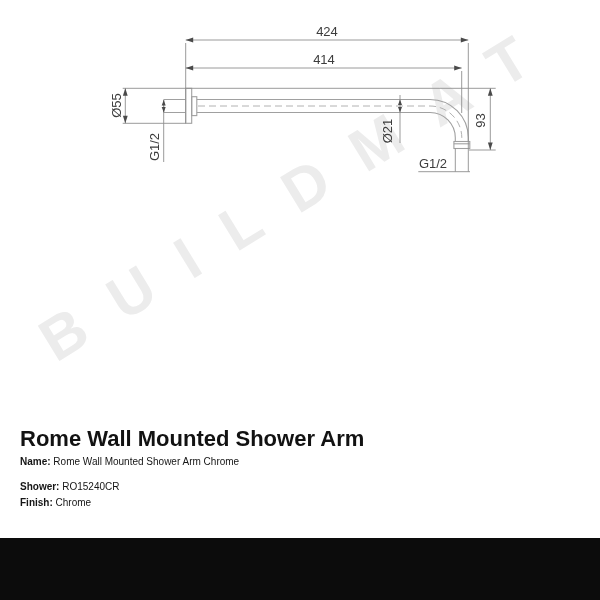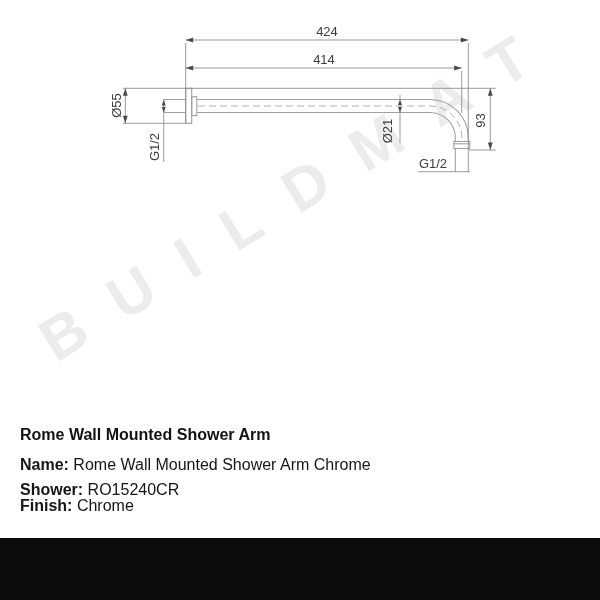--- a/index.html
+++ b/index.html
@@ -16,23 +16,23 @@
     user-select:none;white-space:nowrap;z-index:0;
   }
   
   .drawing{position:absolute;left:0;top:0;width:600px;height:240px;z-index:1;}
   .drawing text{
     font-family:"Liberation Sans",sans-serif;font-size:13px;fill:#3c3c3c;
   }
   
   .product-title{
     position:absolute;left:20px;top:426px;
-    font-size:16px;font-weight:700;color:#121212;z-index:2;
+    font-size:22px;font-weight:700;color:#121212;z-index:2;
   }
-  .spec-row{position:absolute;left:20px;font-size:16px;color:#151515;z-index:2;}
+  .spec-row{position:absolute;left:20px;font-size:10px;color:#151515;z-index:2;}
   .spec-row .lbl{font-weight:700;}
   .spec-row .val{font-weight:400;}
   .spec-name{top:456px;}
   .spec-model{top:481px;}
   .spec-finish{top:497px;}
   
   .footer{
     position:absolute;left:0;top:538px;width:600px;height:62px;
     background:#0c0c0c;z-index:3;
   }

